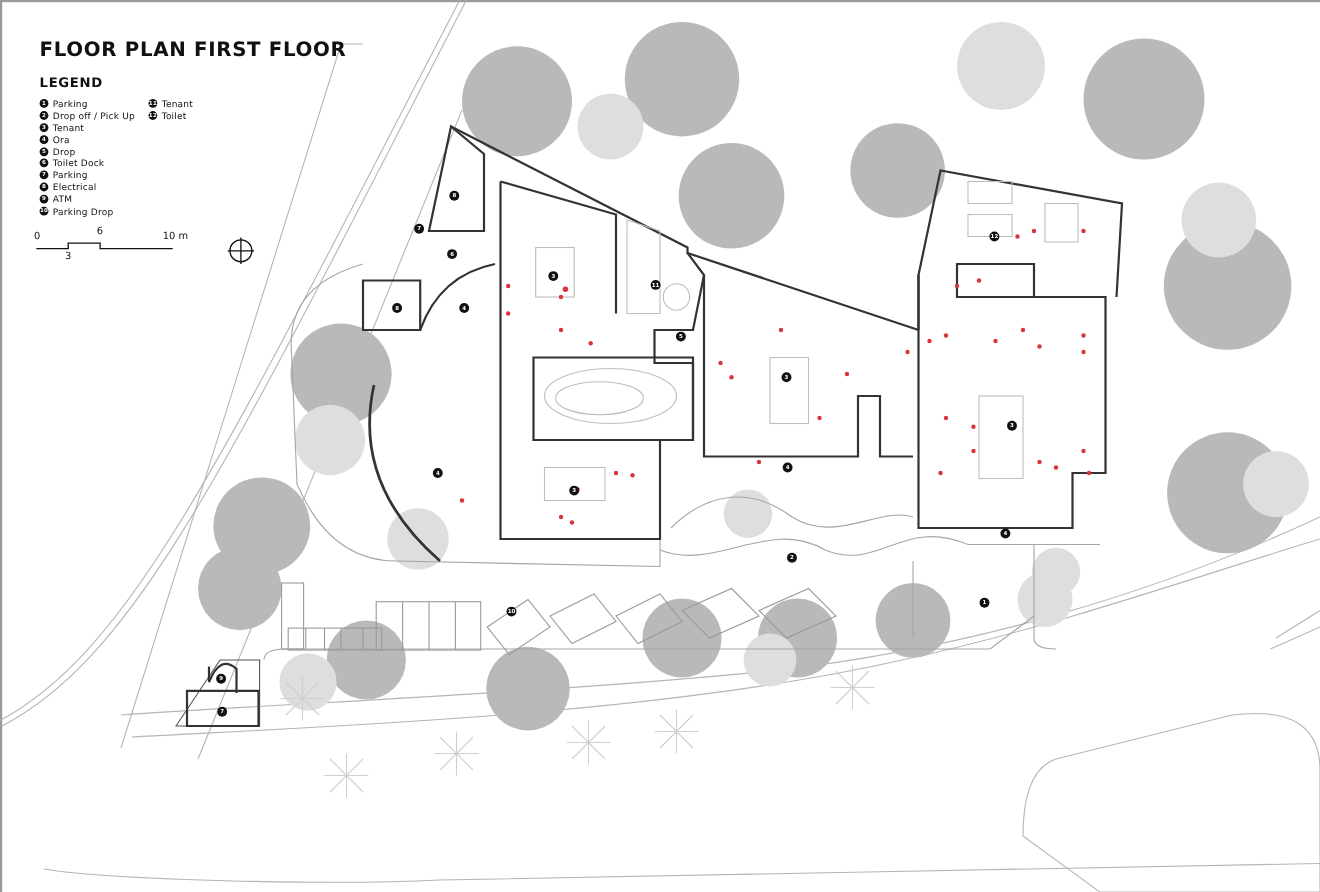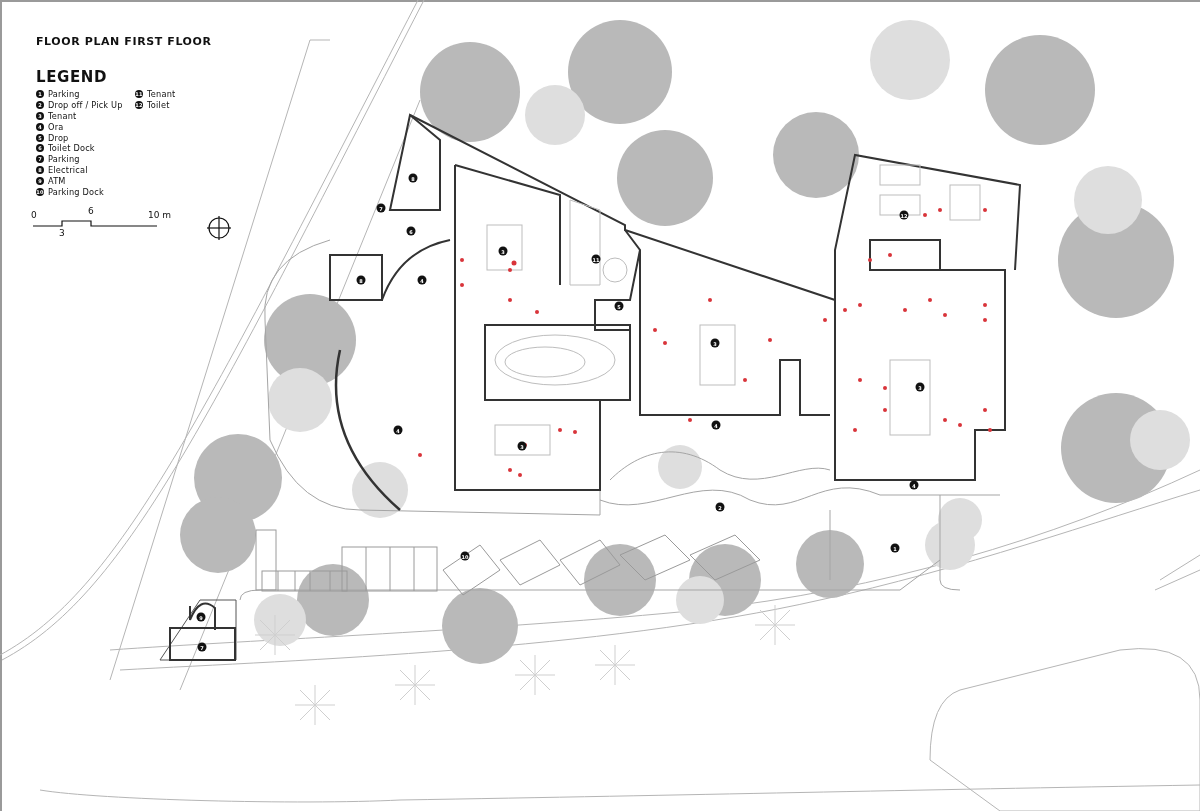--- a/index.html
+++ b/index.html
@@ -1,22 +1,22 @@
 <!DOCTYPE html>
 <html><head>
 <meta charset="utf-8">
 <style>
   html, body { margin: 0; padding: 0; }
   body {
     width: 1200px; height: 811px; background: #ffffff; position: relative; overflow: hidden;
     font-family: "DejaVu Sans", sans-serif; color: #111;
   }
   .frame { position: absolute; left: 0; top: 0; width: 1198px; height: 809px; border-top: 2px solid #9a9a9a; border-left: 2px solid #9a9a9a; }
-  .title { position: absolute; left: 36px; top: 35px; font-weight: bold; font-size: 11px; letter-spacing: 0.6px; }
-  .legend-title { position: absolute; left: 36px; top: 68px; font-weight: bold; font-size: 15px; letter-spacing: 0.6px; }
+  .title { position: absolute; left: 36px; top: 35px; font-weight: bold; font-size: 18px; letter-spacing: 0.6px; }
+  .legend-title { position: absolute; left: 36px; top: 68px; font-weight: bold; font-size: 12px; letter-spacing: 0.6px; }
   .legend-col { position: absolute; top: 89px; list-style: none; margin: 0; padding: 0; }
   .legend-col li { display: flex; align-items: center; height: 10.8px; font-size: 8.2px; letter-spacing: 0.2px; }
   .badge { display: inline-flex; align-items: center; justify-content: center; width: 8px; height: 8px; border-radius: 50%; background: #111; color: #fff; font-size: 5px; font-weight: bold; margin-right: 4px; flex: none; }
   .scale { position: absolute; left: 30px; top: 208px; width: 200px; height: 30px; }
   .scale span { position: absolute; font-size: 9px; }
   .north { position: absolute; left: 206px; top: 215px; }
   svg.plan { position: absolute; left: 0; top: 0; }
   .marker { position: absolute; width: 9px; height: 9px; border-radius: 50%; background: #111; color: #fff; font-size: 5px; font-weight: bold; display: flex; align-items: center; justify-content: center; transform: translate(-50%,-50%); }
 </style>
 </head>
@@ -216,21 +216,21 @@
   <li>
       <span class="badge">8</span>
       <span>Electrical</span>
     </li>
   <li>
       <span class="badge">9</span>
       <span>ATM</span>
     </li>
   <li>
       <span class="badge">10</span>
-      <span>Parking Dock</span>
+      <span>Parking Drop</span>
     </li>
 </ul>
 <ul class="legend-col" style="left:135px;">
   <li>
       <span class="badge">11</span>
       <span>Tenant</span>
     </li>
   <li>
       <span class="badge">12</span>
       <span>Toilet</span>

